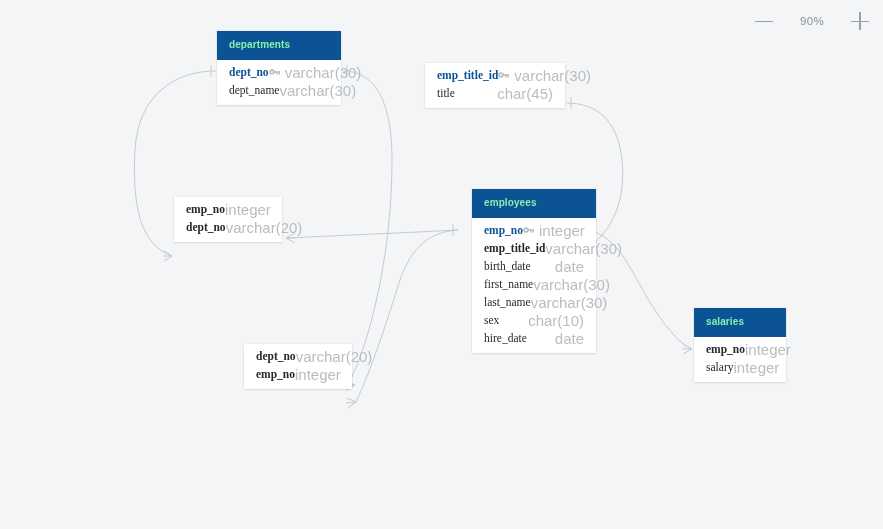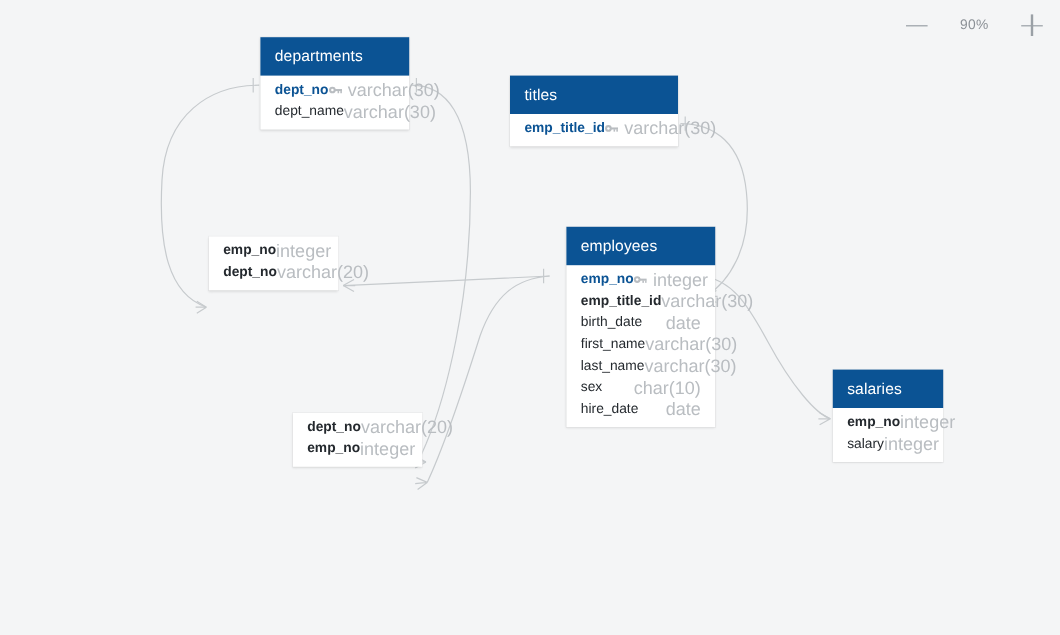--- a/index.html
+++ b/index.html
@@ -72,40 +72,42 @@
 
   
   .table-card {
     position: absolute;
     background: #ffffff;
     box-shadow: 0 1px 2px rgba(0,0,0,0.10), 0 0 0 0.5px rgba(0,0,0,0.05);
     z-index: 10;
   }
   .table-header {
     background: #0b5394;
-    color: #ffffff;
-    font-size: 13px;
+    color: #86efac;
+    font-size: 10px;
     padding: 9px 12px 10px 12px;
     letter-spacing: 0.1px;
     line-height: 1;
+    font-weight: bold;
   }
   .table-body {
     padding: 3px 0 6px 0;
   }
   .col-row {
     display: flex;
     align-items: center;
     padding: 0 12px;
     height: 18px;
     font-size: 11.5px;
     white-space: nowrap;
   }
   .col-name {
     color: #24292e;
     flex: 0 0 auto;
+    font-family: Liberation Serif, serif;
   }
   .col-row.pk .col-name {
     color: #0b5394;
     font-weight: bold;
   }
   .col-row.bold .col-name {
     color: #24292e;
     font-weight: bold;
   }
   .col-spacer { flex: 1 1 auto; }
@@ -179,36 +181,40 @@
           <span class="col-type">varchar(30)</span>
         </div>
         <div class="col-row">
           <span class="col-name">dept_name</span>
           <span class="col-spacer"></span>
           <span class="col-type">varchar(30)</span>
         </div>
       </div>
     </div>
     <div class="table-card" style="left: 425px; top: 63px; width: 140px;">
-      <div class="table-header">titles</div>
       <div class="table-body">
         <div class="col-row pk">
           <span class="col-name">emp_title_id</span>
           <span class="col-spacer"></span>
           <span class="key-icon">
             <svg width="11" height="8" viewBox="0 0 11 8" xmlns="http://www.w3.org/2000/svg">
               <circle cx="3" cy="4" r="2.8" fill="#b9bdc1"></circle>
               <circle cx="3" cy="4" r="1.05" fill="#ffffff"></circle>
               <rect x="5" y="3.2" width="6" height="1.7" fill="#b9bdc1"></rect>
               <rect x="7.3" y="4.7" width="1.3" height="2" fill="#b9bdc1"></rect>
               <rect x="9.6" y="4.7" width="1.3" height="2" fill="#b9bdc1"></rect>
             </svg>
           </span>
           <span class="col-type">varchar(30)</span>
         </div>
+        <div class="col-row">
+          <span class="col-name">title</span>
+          <span class="col-spacer"></span>
+          <span class="col-type">char(45)</span>
+        </div>
       </div>
     </div>
     <div class="table-card" style="left: 174px; top: 197px; width: 108px;">
       <div class="table-body">
         <div class="col-row bold">
           <span class="col-name">emp_no</span>
           <span class="col-spacer"></span>
           <span class="col-type">integer</span>
         </div>
         <div class="col-row bold">

